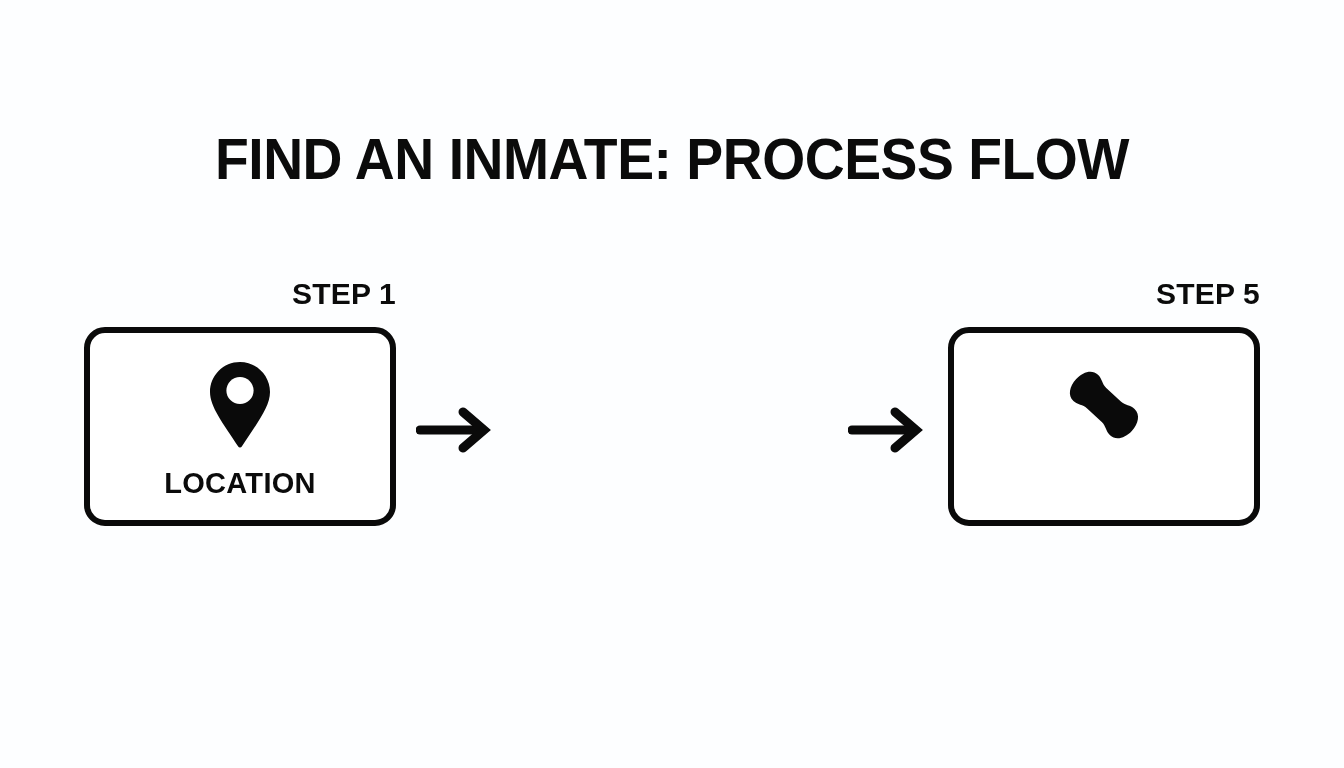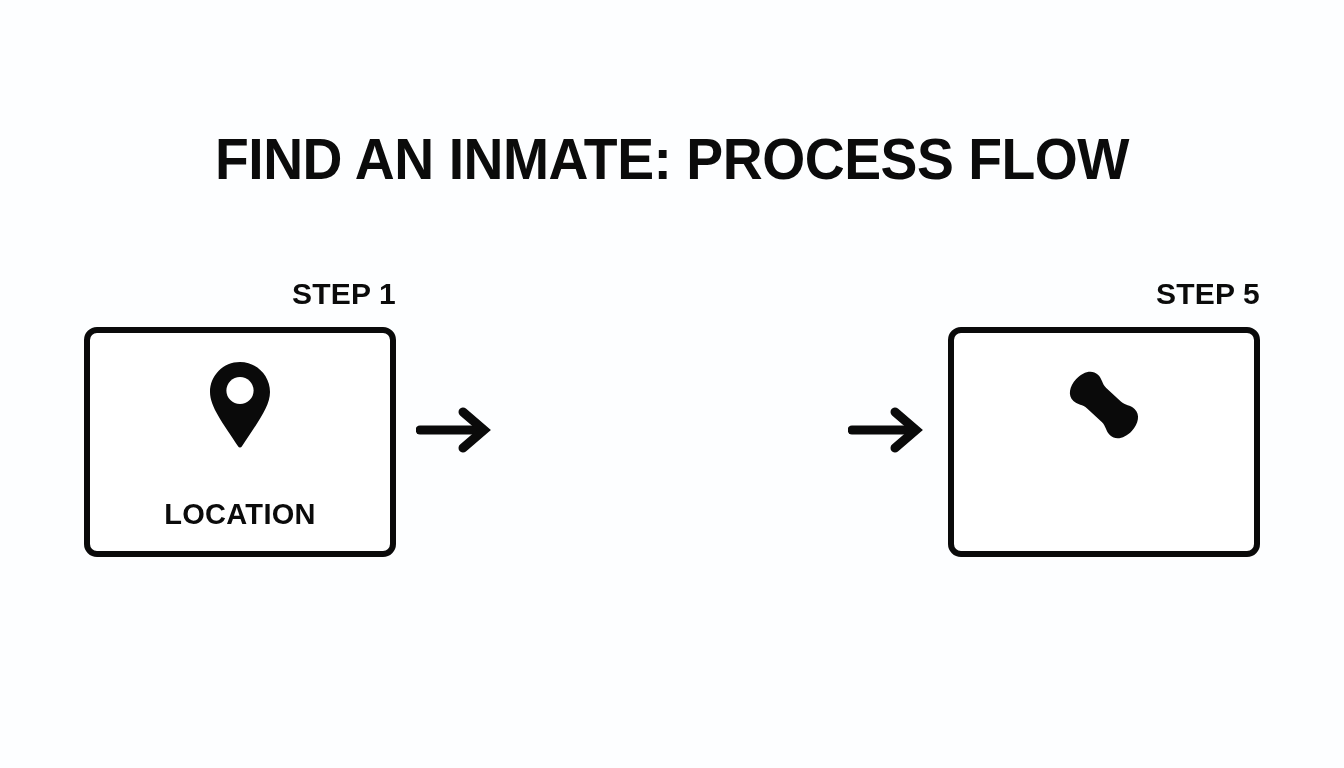--- a/index.html
+++ b/index.html
@@ -68,24 +68,24 @@
     letter-spacing: 0.2px;
     line-height: 1.1;
     color: #0b0b0b;
   }
 
   .step-box {
     position: absolute;
     top: 50px;
     left: 0;
     width: 312px;
-    height: 230px;
+    height: 199px;
     box-sizing: border-box;
     border: 6px solid #0a0a0a;
-    border-radius: 13px;
+    border-radius: 21px;
     background: #ffffff;
   }
 
   .icon-wrap {
     position: absolute;
     top: 26px;
     left: 0;
     width: 300px;
     height: 92px;
     display: flex;

